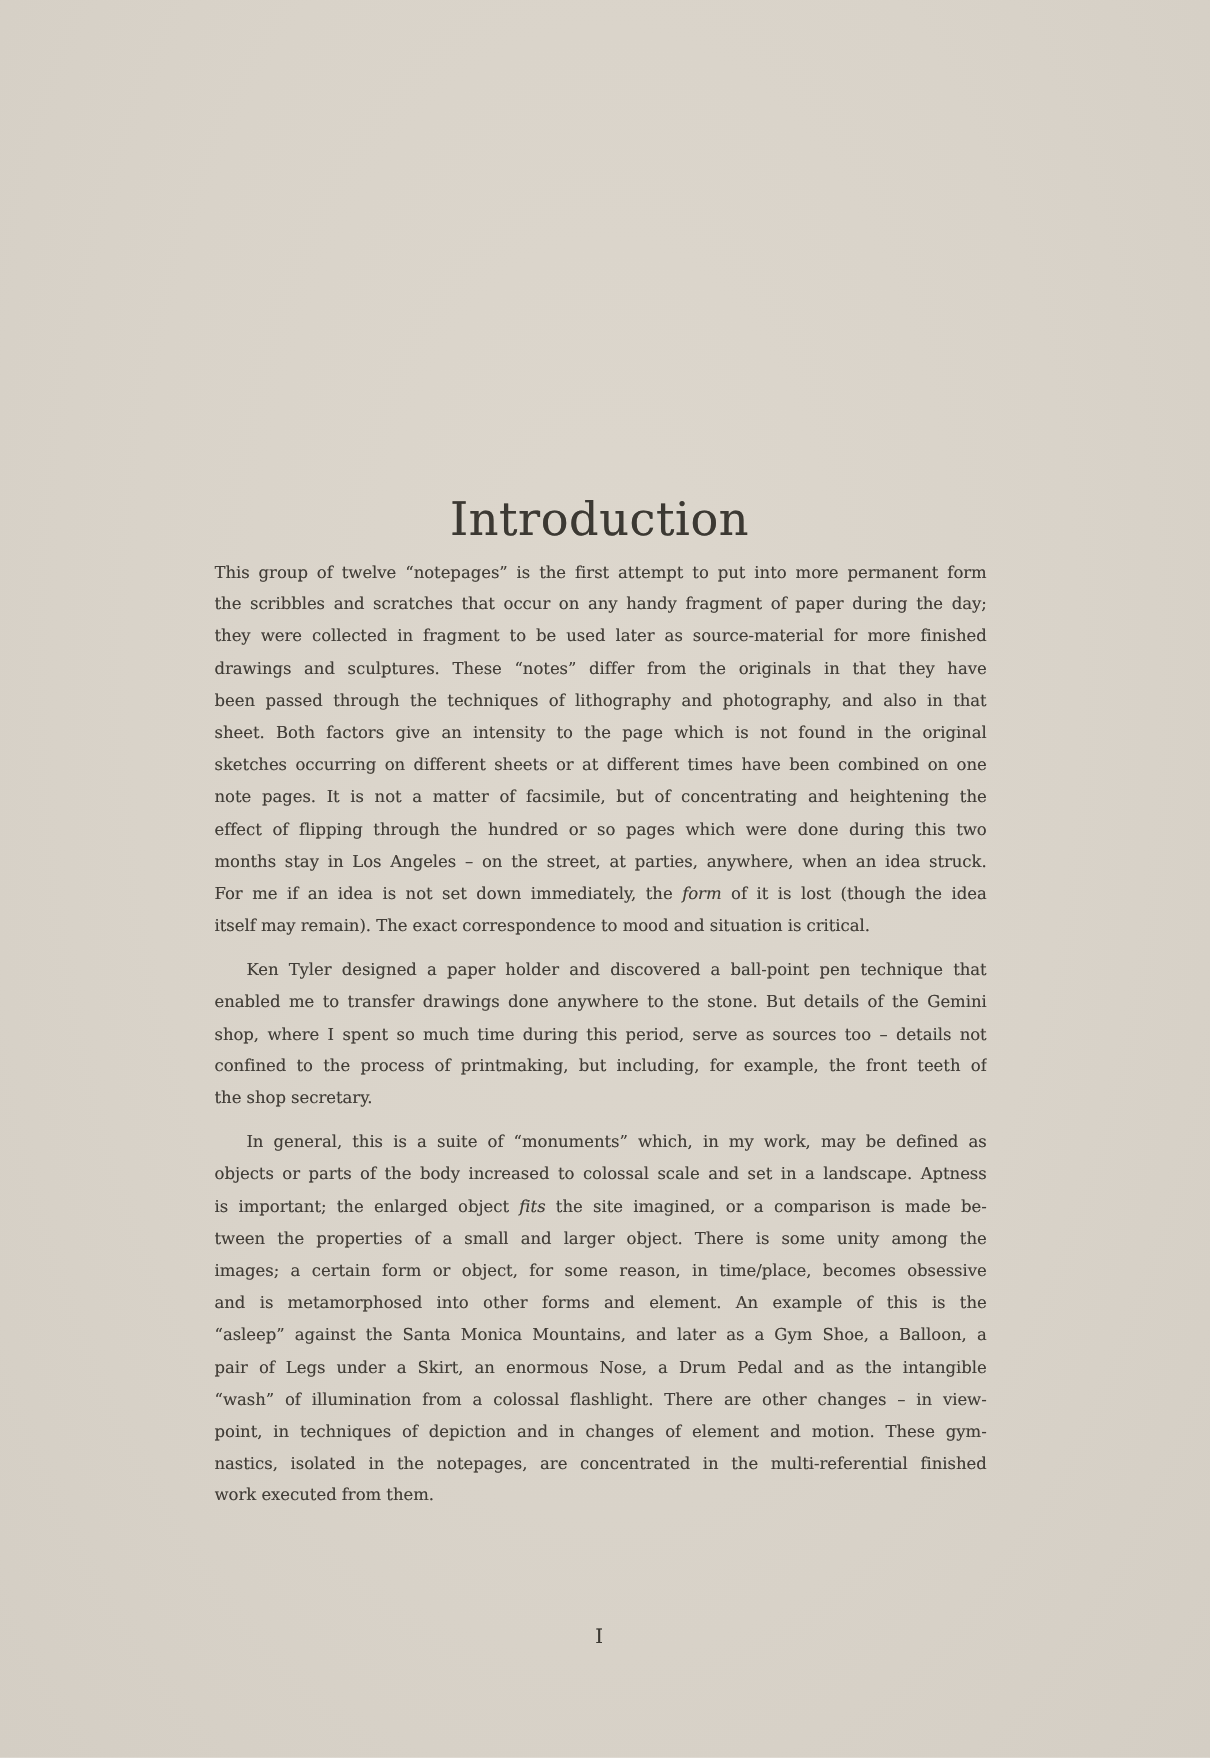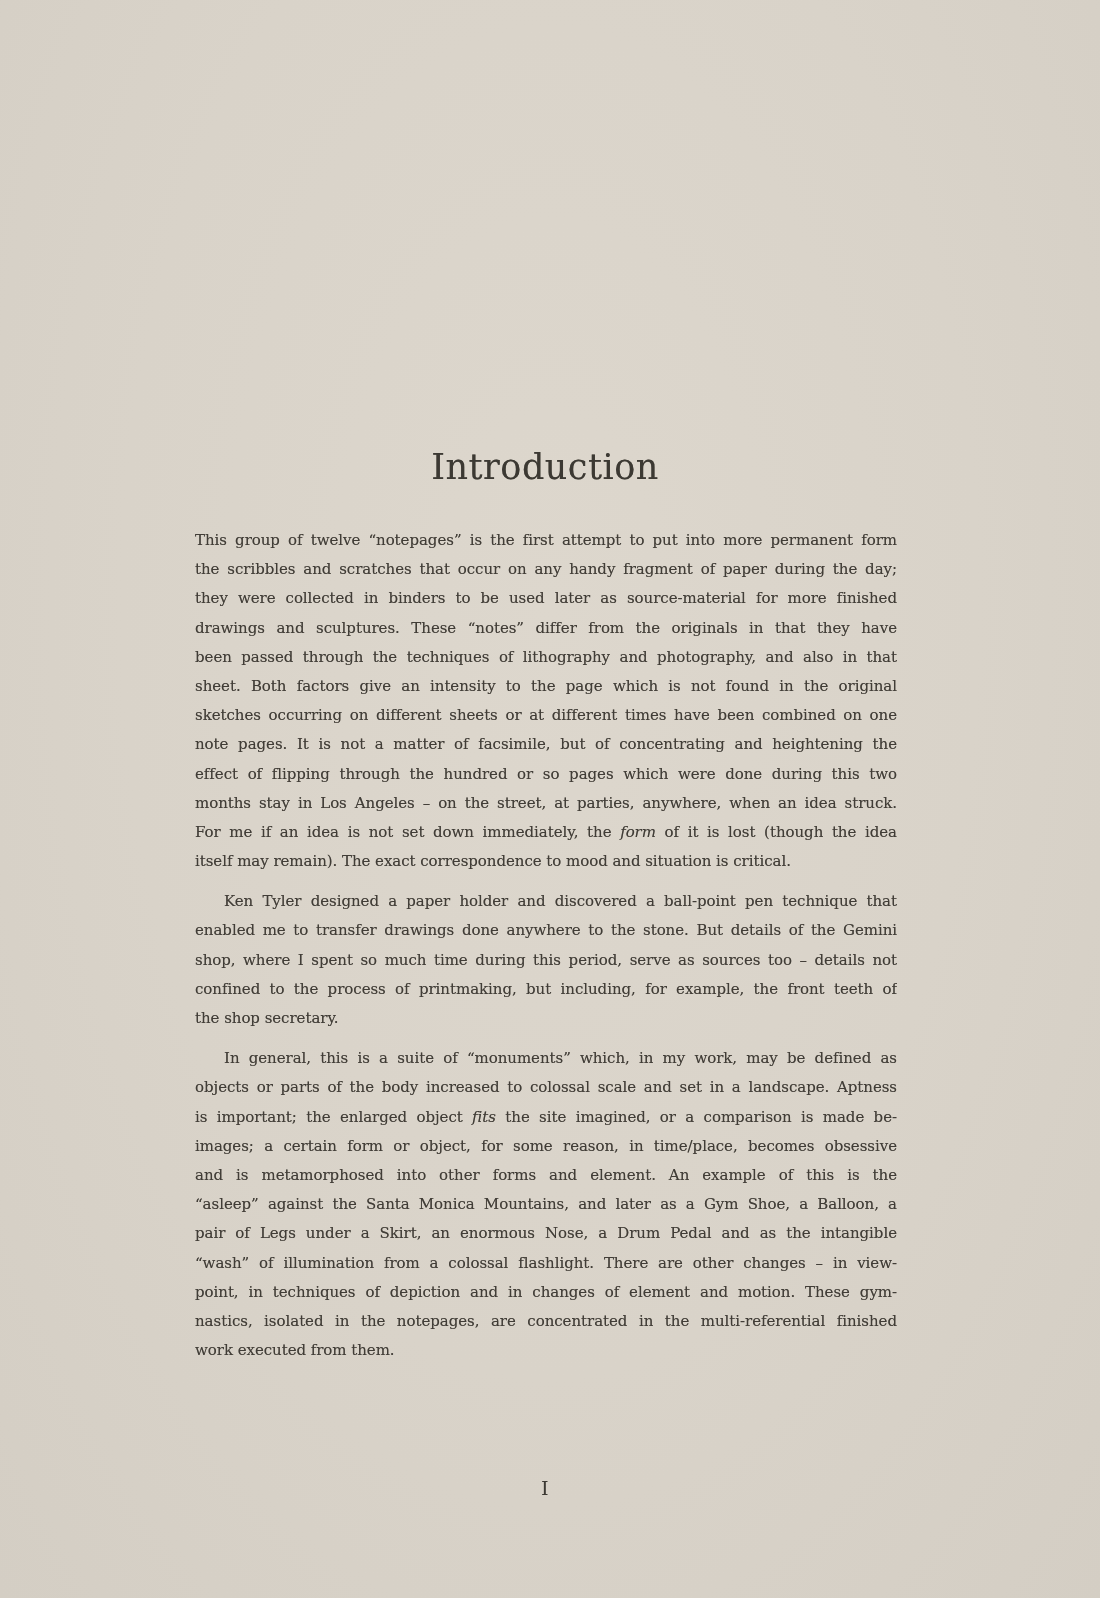--- a/index.html
+++ b/index.html
@@ -24,29 +24,29 @@
     color: var(--ink);
   }
   .title {
     position: absolute;
     top: 447px;
     left: 0;
     width: 1090px;
     margin: 0;
     text-align: center;
     font-family: "DejaVu Serif", serif;
-    font-size: 35px;
+    font-size: 42px;
     font-weight: 400;
     letter-spacing: 0.5px;
     color: #3c3933;
     text-shadow: 0 0 0.5px rgba(62, 58, 50, 0.55);
   }
   .body-text {
     position: absolute;
-    top: 526px;
+    top: 506px;
     left: 195px;
     width: 702px;
     font-size: 15px;
     letter-spacing: -0.05px;
     color: var(--ink);
     text-shadow: 0 0 0.5px rgba(64, 60, 52, 0.5);
   }
   .para {
     margin: 0;
   }
@@ -81,21 +81,21 @@
 </head>
 <body>
 
 <div class="page">
   <h1 class="title">Introduction</h1>
 
   <div class="body-text">
       <div class="para">
         <div class="line just"><span>This group of twelve “notepages” is the first attempt to put into more permanent form</span></div>
         <div class="line just"><span>the scribbles and scratches that occur on any handy fragment of paper during the day;</span></div>
-        <div class="line just"><span>they were collected in binders to be used later as source-material for more finished</span></div>
+        <div class="line just"><span>they were collected in fragment to be used later as source-material for more finished</span></div>
         <div class="line just"><span>drawings and sculptures. These “notes” differ from the originals in that they have</span></div>
         <div class="line just"><span>been passed through the techniques of lithography and photography, and also in that</span></div>
         <div class="line just"><span>sheet. Both factors give an intensity to the page which is not found in the original</span></div>
         <div class="line just"><span>sketches occurring on different sheets or at different times have been combined on one</span></div>
         <div class="line just"><span>note pages. It is not a matter of facsimile, but of concentrating and heightening the</span></div>
         <div class="line just"><span>effect of flipping through the hundred or so pages which were done during this two</span></div>
         <div class="line just"><span>months stay in Los Angeles – on the street, at parties, anywhere, when an idea struck.</span></div>
         <div class="line just"><span>For me if an idea is not set down immediately, the </span><i>form</i><span> of it is lost (though the idea</span></div>
         <div class="line"><span>itself may remain). The exact correspondence to mood and situation is critical.</span></div>
       </div>
@@ -103,20 +103,21 @@
         <div class="line just indent"><span>Ken Tyler designed a paper holder and discovered a ball-point pen technique that</span></div>
         <div class="line just"><span>enabled me to transfer drawings done anywhere to the stone. But details of the Gemini</span></div>
         <div class="line just"><span>shop, where I spent so much time during this period, serve as sources too – details not</span></div>
         <div class="line just"><span>confined to the process of printmaking, but including, for example, the front teeth of</span></div>
         <div class="line"><span>the shop secretary.</span></div>
       </div>
       <div class="para">
         <div class="line just indent"><span>In general, this is a suite of “monuments” which, in my work, may be defined as</span></div>
         <div class="line just"><span>objects or parts of the body increased to colossal scale and set in a landscape. Aptness</span></div>
         <div class="line just"><span>is important; the enlarged object </span><i>fits</i><span> the site imagined, or a comparison is made be-</span></div>
+        <div class="line just"><span>tween the properties of a small and larger object. There is some unity among the</span></div>
         <div class="line just"><span>images; a certain form or object, for some reason, in time/place, becomes obsessive</span></div>
         <div class="line just"><span>and is metamorphosed into other forms and element. An example of this is the</span></div>
         <div class="line just"><span>“asleep” against the Santa Monica Mountains, and later as a Gym Shoe, a Balloon, a</span></div>
         <div class="line just"><span>pair of Legs under a Skirt, an enormous Nose, a Drum Pedal and as the intangible</span></div>
         <div class="line just"><span>“wash” of illumination from a colossal flashlight. There are other changes – in view-</span></div>
         <div class="line just"><span>point, in techniques of depiction and in changes of element and motion. These gym-</span></div>
         <div class="line just"><span>nastics, isolated in the notepages, are concentrated in the multi-referential finished</span></div>
         <div class="line"><span>work executed from them.</span></div>
       </div>
     </div>

